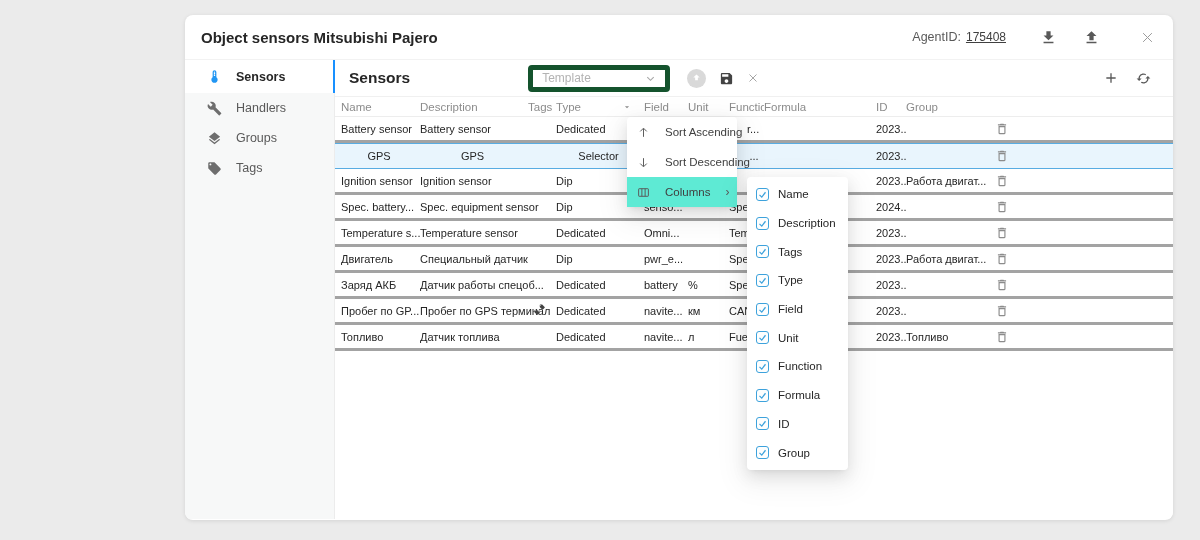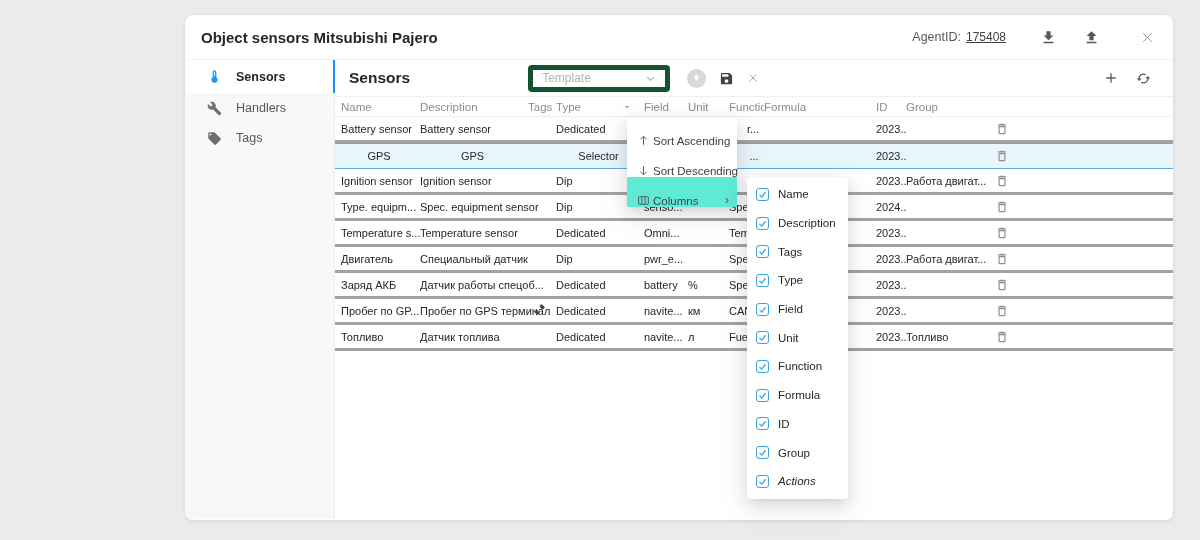--- a/index.html
+++ b/index.html
@@ -97,21 +97,21 @@
   .td-actions { display:flex; align-items:center; justify-content:center; }
   .trash { width:14px; height:14px; color:#8c8c8c; cursor:pointer; }
 
   
   .menu {
     position:absolute; left:627px; top:117px; width:110px; z-index:10;
     background:#fff; border-radius:4px; padding:0;
     box-shadow:0 3px 6px -4px rgba(0,0,0,.12), 0 6px 16px rgba(0,0,0,.10), 0 9px 28px 8px rgba(0,0,0,.05);
   }
   .menu-item {
-    height:30px; display:flex; align-items:flex-end; gap:3px; padding:0 8px 0 10px;
+    height:30px; display:flex; align-items:center; gap:15px; padding:0 8px 0 10px;
     font-size:11.5px; color:#404040; cursor:pointer; white-space:nowrap;
   }
   .menu-item.hovered { background:#5eead4; }
   .mi-icon { width:13px; height:13px; color:#595959; flex:none; }
   .mi-chevron { margin-left:auto; color:#595959; font-size:12px; }
 
   
   .submenu {
     position:absolute; left:747px; top:177px; width:101px; z-index:11;
     background:#fff; border-radius:4px; padding:3px 0;
@@ -167,20 +167,28 @@
           </span>
           <span>Sensors</span>
         </div>
         <div class="side-item">
           <span class="si-icon">
             <svg viewBox="0 0 24 24" fill="currentColor" width="15" height="15">
               <path d="M22.7 19l-9.1-9.1c.9-2.3.4-5-1.5-6.9-2-2-5-2.4-7.4-1.3L9 6 6 9 1.6 4.7C.4 7.1.9 10.1 2.9 12.1c1.9 1.9 4.6 2.4 6.9 1.5l9.1 9.1c.4.4 1 .4 1.4 0l2.3-2.3c.5-.4.5-1.1.1-1.4z"></path>
             </svg>
           </span>
           <span>Handlers</span>
+        </div>
+        <div class="side-item">
+          <span class="si-icon">
+            <svg viewBox="0 0 24 24" fill="currentColor" width="15" height="15">
+              <path d="M11.99 18.54l-7.37-5.73L3 14.07l9 7 9-7-1.63-1.27-7.38 5.73zM12 16l7.36-5.73L21 9l-9-7-9 7 1.63 1.27L12 16z"></path>
+            </svg>
+          </span>
+          <span>Groups</span>
         </div>
         <div class="side-item">
           <span class="si-icon">
             <svg viewBox="0 0 24 24" fill="currentColor" width="15" height="15">
               <path d="M21.41 11.58l-9-9C12.05 2.22 11.55 2 11 2H4c-1.1 0-2 .9-2 2v7c0 .55.22 1.05.59 1.42l9 9c.36.36.86.58 1.41.58.55 0 1.05-.22 1.41-.59l7-7c.37-.36.59-.86.59-1.41 0-.55-.23-1.06-.59-1.42zM5.5 7C4.67 7 4 6.33 4 5.5S4.67 4 5.5 4 7 4.67 7 5.5 6.33 7 5.5 7z"></path>
             </svg>
           </span>
           <span>Tags</span>
         </div>
       </div>
@@ -315,21 +323,21 @@
               <div class="td td-group">Работа двигат...</div>
               <div class="td td-actions">
                 <span class="trash">
                   <svg viewBox="0 0 24 24" fill="currentColor" width="14" height="14">
                     <path d="M6 19c0 1.1.9 2 2 2h8c1.1 0 2-.9 2-2V7H6v12zM8 9h8v10H8V9zm7.5-5l-1-1h-5l-1 1H5v2h14V4h-3.5z"></path>
                   </svg>
                 </span>
               </div>
             </div>
             <div class="row">
-              <div class="td td-name">Type. equipm...</div>
+              <div class="td td-name">Spec. battery...</div>
               <div class="td td-description">Spec. equipment sensor</div>
               <div class="td td-tags"></div>
               <div class="td td-type">Dip</div>
               <div class="td td-field">senso...</div>
               <div class="td td-unit"></div>
               <div class="td td-function">Spec...</div>
               <div class="td td-formula"></div>
               <div class="td td-id">2024...</div>
               <div class="td td-group"></div>
               <div class="td td-actions">
@@ -553,21 +561,13 @@
       <span class="sm-label">ID</span>
     </div>
     <div class="submenu-item">
       <span class="checkbox">
         <svg viewBox="0 0 24 24" fill="none" stroke="currentColor" stroke-width="3.4" width="9" height="9">
           <polyline points="4 13 10 19 20 6"></polyline>
         </svg>
       </span>
       <span class="sm-label">Group</span>
     </div>
-    <div class="submenu-item italic">
-      <span class="checkbox">
-        <svg viewBox="0 0 24 24" fill="none" stroke="currentColor" stroke-width="3.4" width="9" height="9">
-          <polyline points="4 13 10 19 20 6"></polyline>
-        </svg>
-      </span>
-      <span class="sm-label">Actions</span>
-    </div>
   </div>
 
 </body></html>

